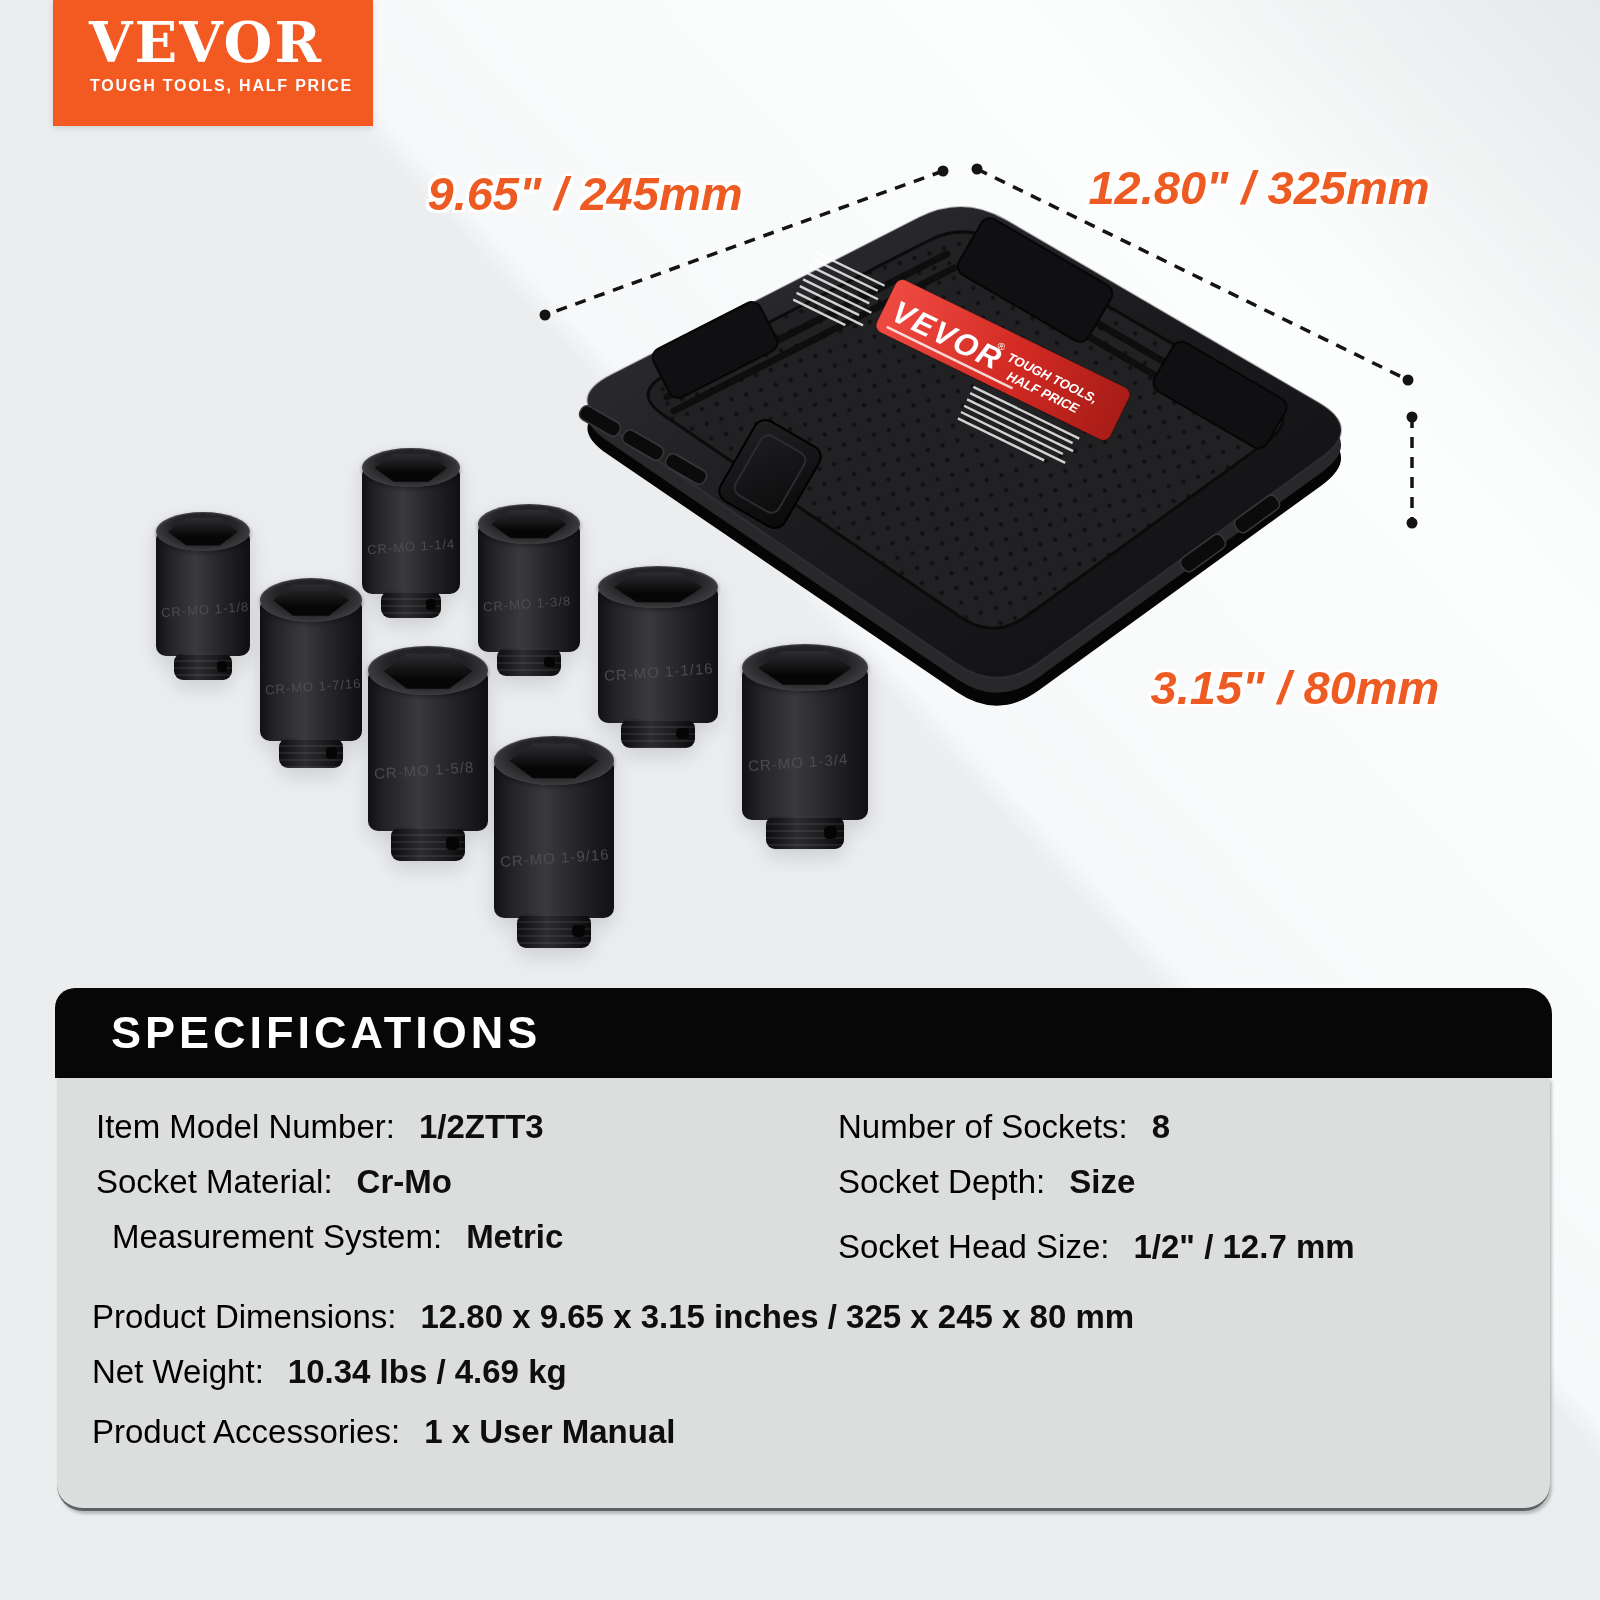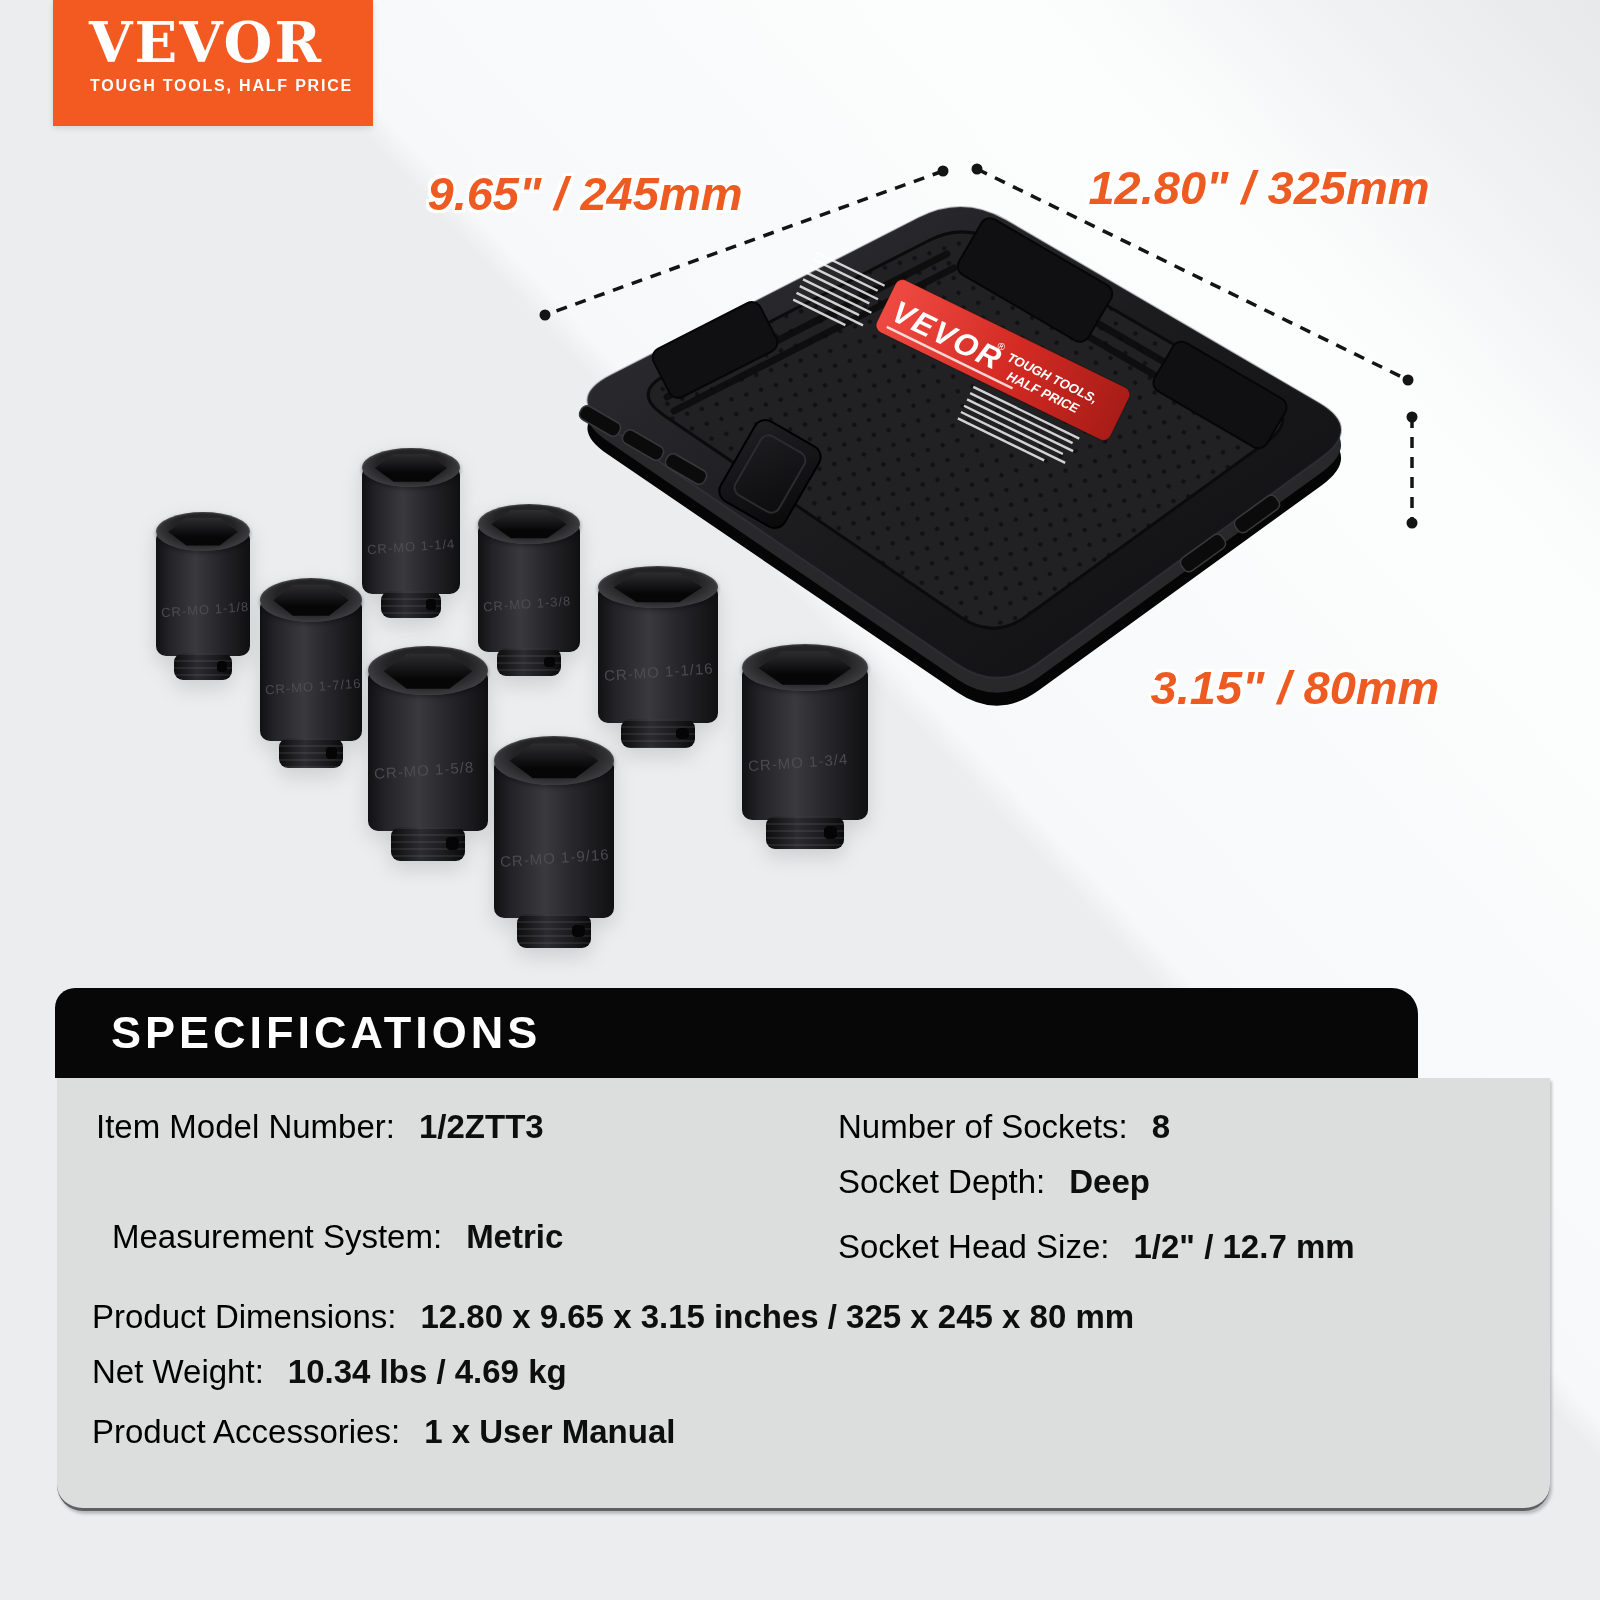--- a/index.html
+++ b/index.html
@@ -45,21 +45,21 @@
          background:radial-gradient(ellipse at 50% 42%,#232325 48%,#454549 80%,#323235 100%);
          box-shadow:0 2px 4px rgba(0,0,0,.35), inset 0 1px 2px rgba(255,255,255,.16);}
   .s-hex{position:absolute;left:13%;right:13%;top:14%;bottom:12%;
          background:linear-gradient(180deg,#2e2e31,#060607 70%);
          clip-path:polygon(26% 2%,74% 2%,100% 50%,74% 98%,26% 98%,0% 50%);}
   .s-engraving{position:absolute;left:5%;top:57%;width:96%;color:#4f4f54;font-size:13px;
                letter-spacing:1px;transform:rotate(-4deg);white-space:nowrap;overflow:hidden;opacity:.9;}
   .s-engraving.big{font-size:15px;}
 
   
-  .spec-header{position:absolute;left:55px;top:988px;width:1363px;height:90px;z-index:6;
+  .spec-header{position:absolute;left:55px;top:988px;width:1497px;height:90px;z-index:6;
                background:#070707;border-radius:20px 26px 0 0;}
   .spec-title{margin:0;padding-left:56px;line-height:90px;color:#fff;font-size:45px;
               font-weight:bold;letter-spacing:4px;}
   .spec-body{position:absolute;left:57px;top:1078px;width:1493px;height:430px;z-index:6;
              background:#dcdddd;border-radius:0 0 26px 26px;
              border-bottom:3px solid #5d6164;box-shadow:2px 3px 3px rgba(90,93,96,.35);}
   .spec-item{position:absolute;z-index:7;height:44px;line-height:44px;font-size:33px;white-space:nowrap;}
   .spec-label{color:#000000;}
   .spec-value{color:#0e0e0e;font-weight:bold;margin-left:24px;}
 </style>
@@ -265,28 +265,31 @@
   </div>
 
   <header class="spec-header">
     <h2 class="spec-title">SPECIFICATIONS</h2>
   </header>
   <section class="spec-body"></section>
 
   <div class="spec-item" style="left:96px;top:1105px">
     <span class="spec-label">Item Model Number:</span><span class="spec-value">1/2ZTT3</span>
   </div>
+  <div class="spec-item" style="left:96px;top:1160px">
+    <span class="spec-label">Socket Material:</span><span class="spec-value">Cr-Mo</span>
+  </div>
   <div class="spec-item" style="left:112px;top:1215px">
     <span class="spec-label">Measurement System:</span><span class="spec-value">Metric</span>
   </div>
   <div class="spec-item" style="left:838px;top:1105px">
     <span class="spec-label">Number of Sockets:</span><span class="spec-value">8</span>
   </div>
   <div class="spec-item" style="left:838px;top:1160px">
-    <span class="spec-label">Socket Depth:</span><span class="spec-value">Deep</span>
+    <span class="spec-label">Socket Depth:</span><span class="spec-value">Size</span>
   </div>
   <div class="spec-item" style="left:838px;top:1225px">
     <span class="spec-label">Socket Head Size:</span><span class="spec-value">1/2" / 12.7 mm</span>
   </div>
   <div class="spec-item" style="left:92px;top:1295px">
     <span class="spec-label">Product Dimensions:</span><span class="spec-value">12.80 x 9.65 x 3.15 inches / 325 x 245 x 80 mm</span>
   </div>
   <div class="spec-item" style="left:92px;top:1350px">
     <span class="spec-label">Net Weight:</span><span class="spec-value">10.34 lbs / 4.69 kg</span>
   </div>

